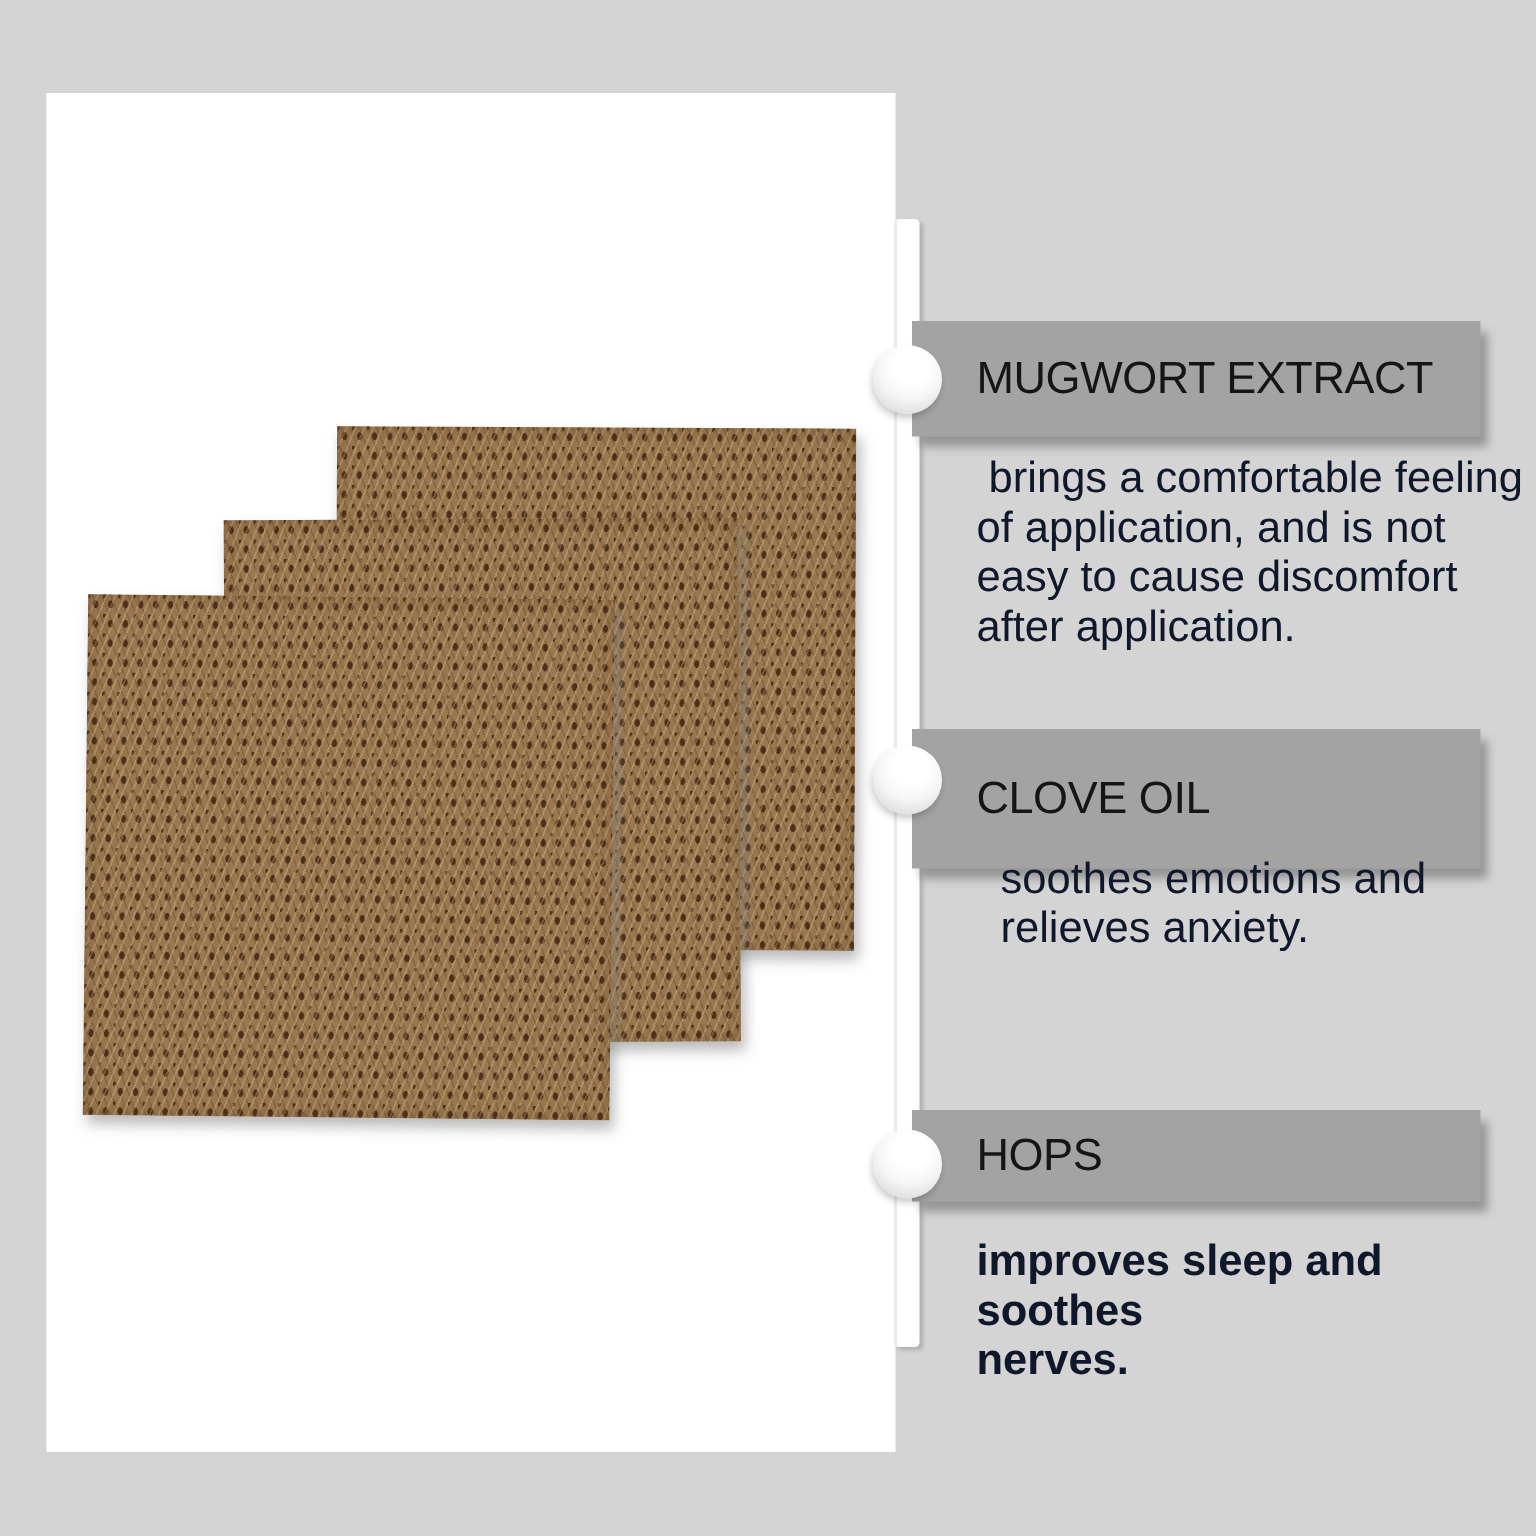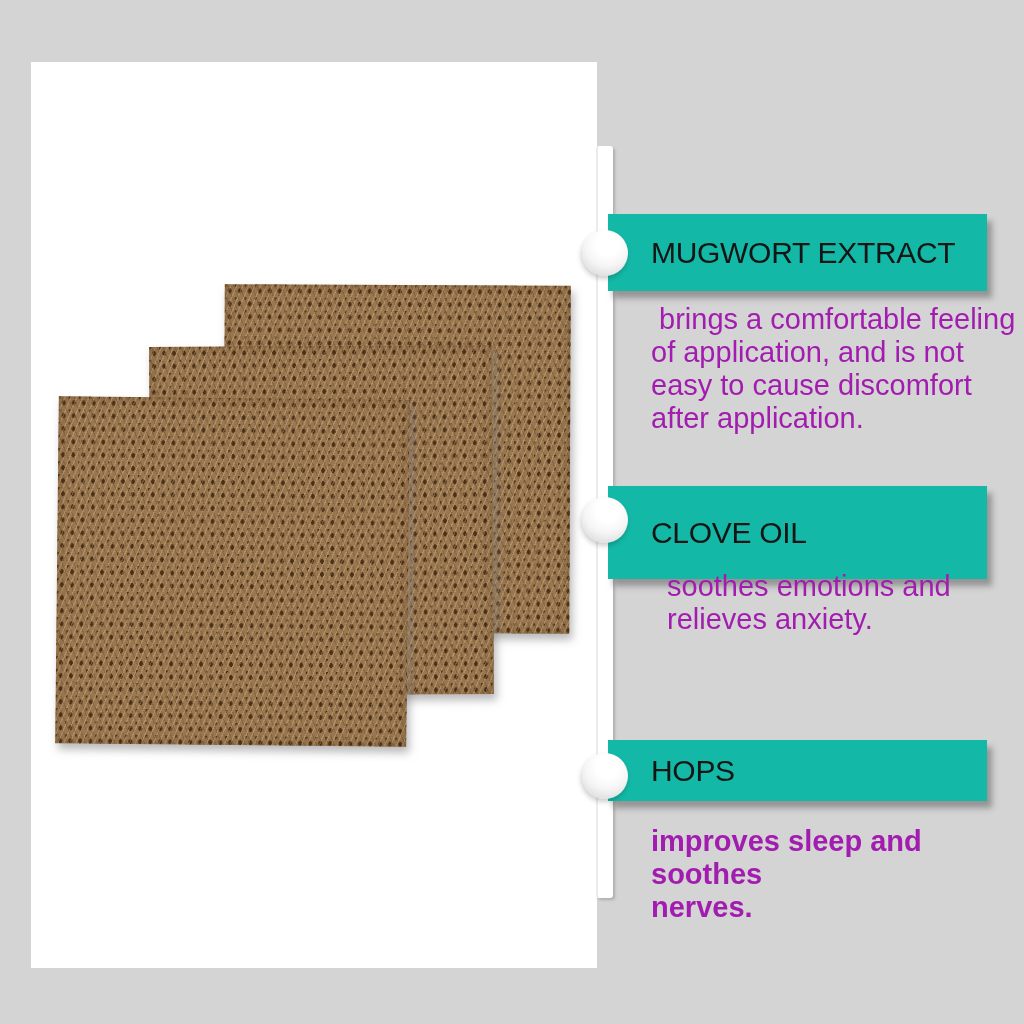--- a/index.html
+++ b/index.html
@@ -54,21 +54,21 @@
     border-radius: 3px;
     box-shadow: 2px 2px 3px rgba(0,0,0,0.18);
     z-index: 2;
   }
 
   
   .title-bar {
     position: absolute;
     left: 608px;
     width: 379px;
-    background: #14b8a6;
+    background: #a3a3a3;
     box-shadow: 5px 7px 6px rgba(70,70,70,0.45);
     display: flex;
     align-items: center;
     padding-left: 43px;
     box-sizing: border-box;
     z-index: 3;
   }
   .s1-bar { top: 214px; height: 77px; }
   .s2-bar { top: 486px; height: 93px; }
   .s3-bar { top: 740px; height: 61px; }
@@ -92,21 +92,21 @@
   }
   .s1-sphere { top: 230px; }
   .s2-sphere { top: 497px; }
   .s3-sphere { top: 753px; }
 
   
   .desc {
     position: absolute;
     left: 651px;
     width: 374px;
-    color: #a21caf;
+    color: #0f172a;
     font-size: 29px;
     line-height: 33px;
     white-space: pre-wrap;
     z-index: 3;
   }
   .s1-desc { top: 303px; }
   .s2-desc { top: 570px; margin-left: 16px; }
   .s3-desc { top: 825px; font-weight: bold; }
 </style>
 </head>

